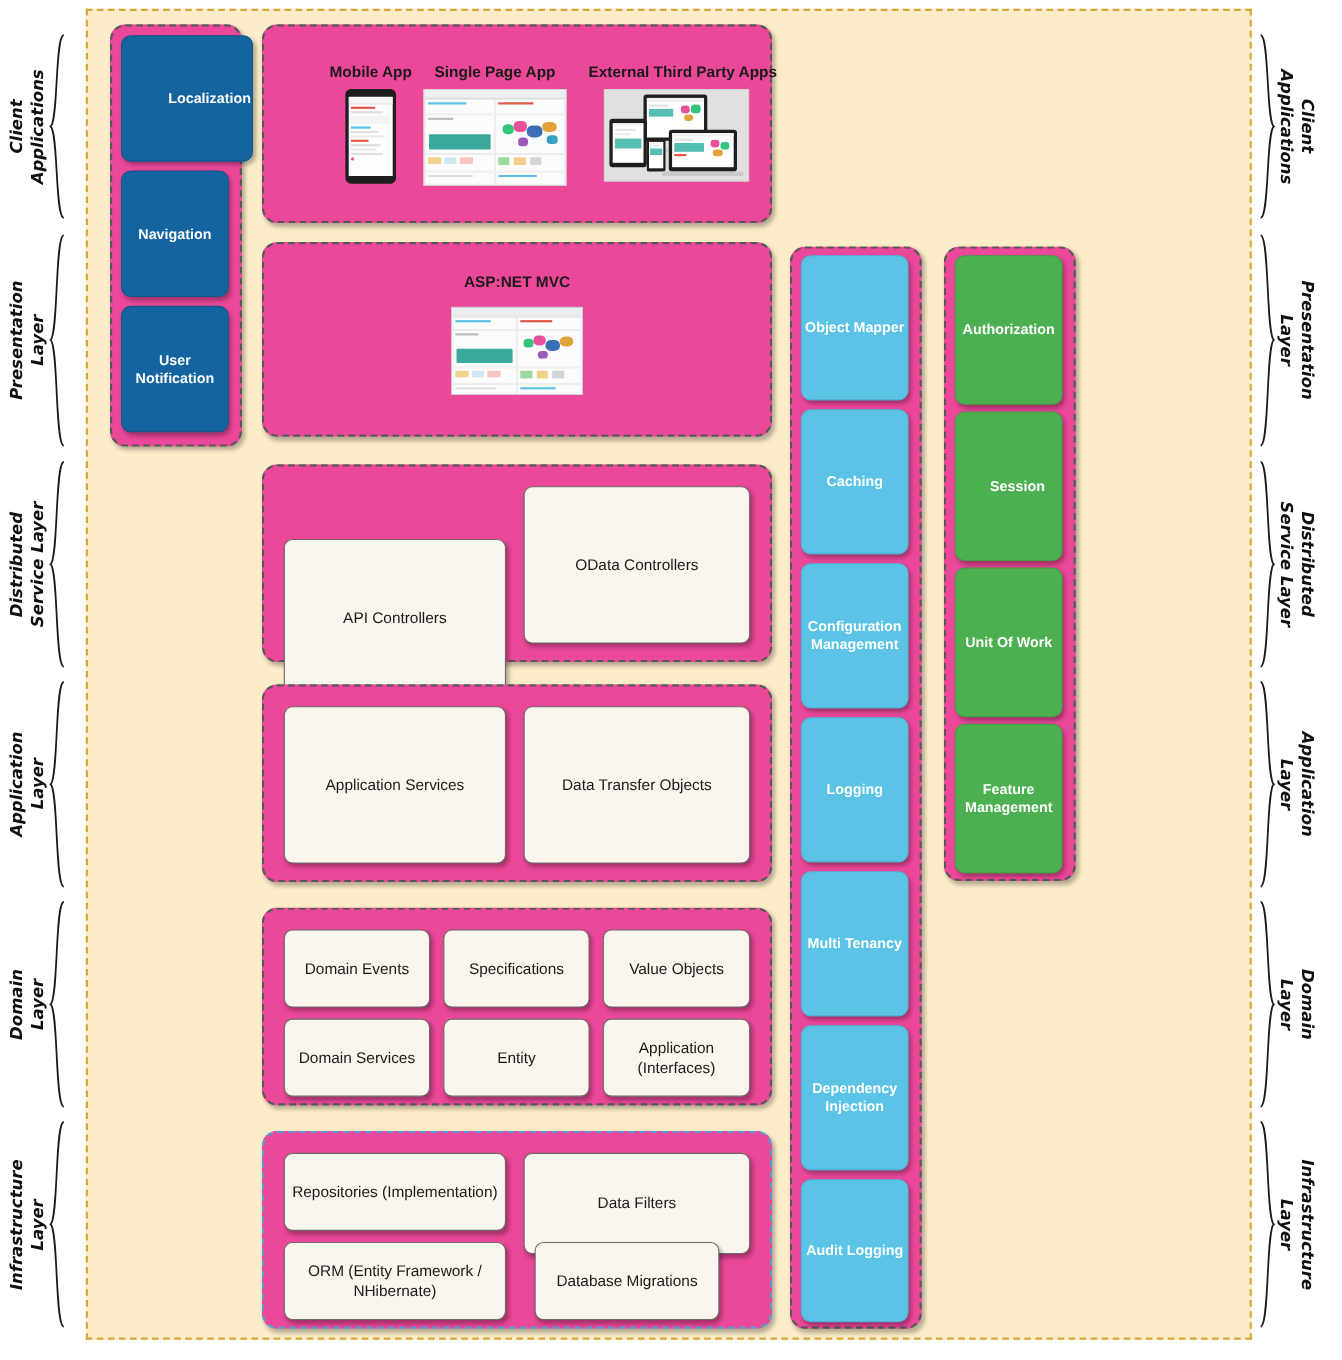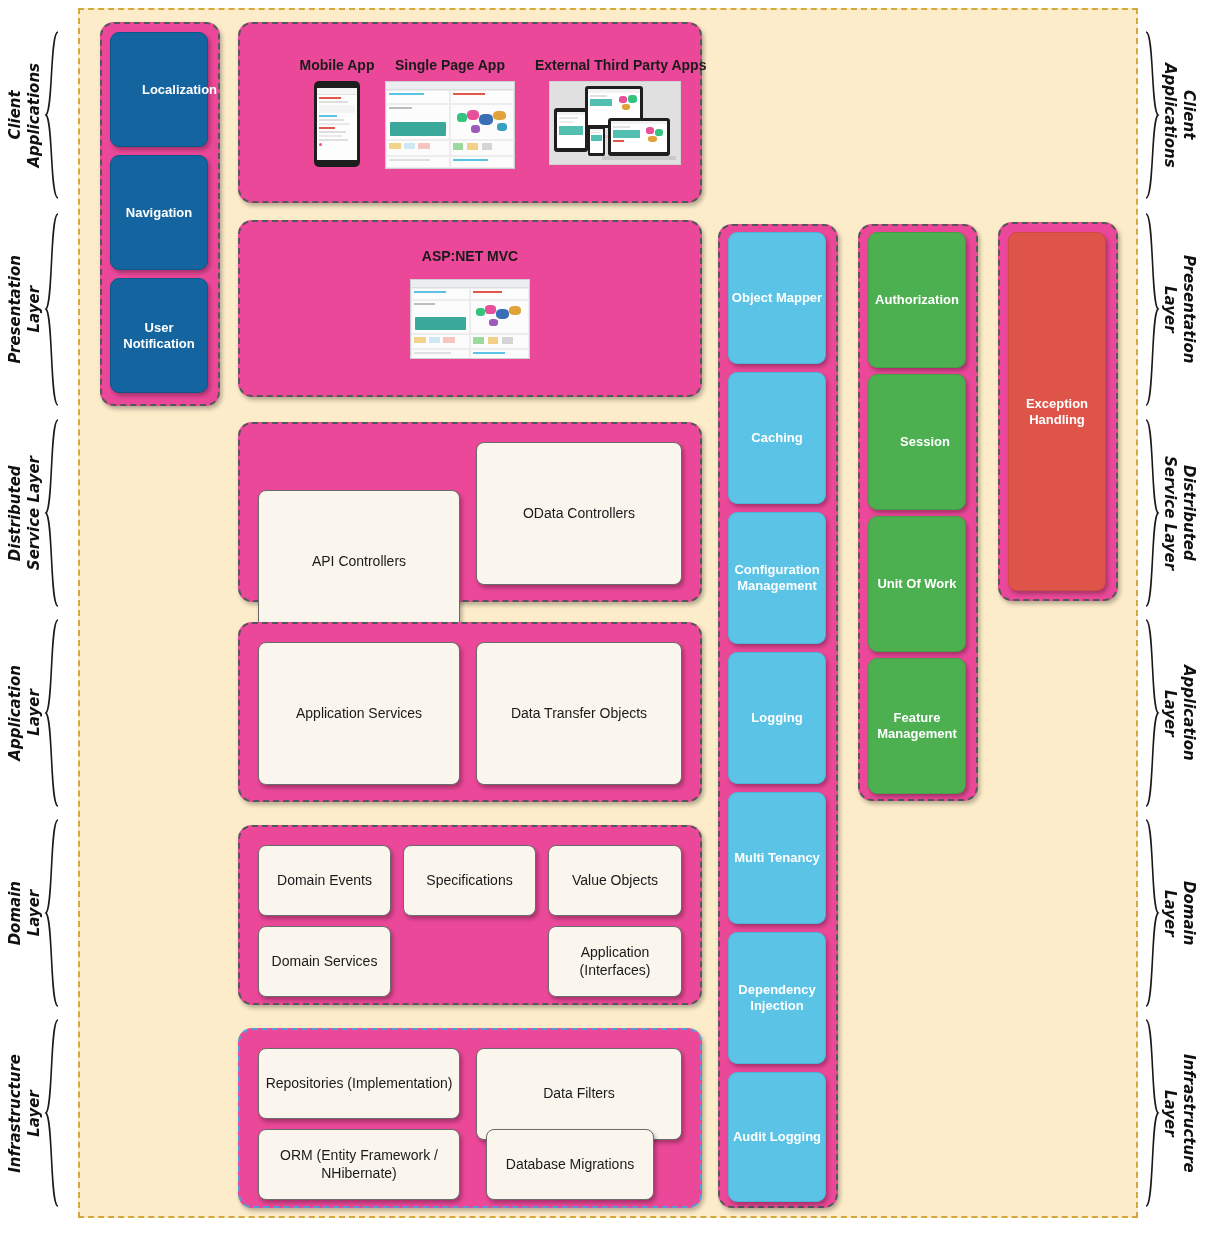--- a/index.html
+++ b/index.html
@@ -328,21 +328,21 @@
     <div class="brace">
       <svg width="16" height="190" viewBox="0 0 16 190">
         <path d="M2 2 C10 2 7 90 14 95 C7 100 10 188 2 188" fill="none" stroke="#1a1a1a" stroke-width="1.6"></path>
       </svg>
     </div>
     <div class="brace-label right">Infrastructure
 Layer</div>
   </div>
 
   <div class="group" style="left:100px; top:22px; width:120px; height:384px;">
-    <div class="card card-blue" style="left:8px; top:8px; width:98px; height:115px;padding-left:41px;">
+    <div class="card card-blue" style="left:8px; top:8px; width:120px; height:115px;padding-left:41px;">
       <span class="layer-title-text">Localization</span>
     </div>
     <div class="card card-blue" style="left:8px; top:131px; width:98px; height:115px;">
       <span class="layer-title-text">Navigation</span>
     </div>
     <div class="card card-blue" style="left:8px; top:254px; width:98px; height:115px;">
       <span class="layer-title-text">User
 Notification</span>
     </div>
   </div>
@@ -558,20 +558,23 @@
     </div>
     <div class="card card-cream" style="left:163px; top:18px; width:133px; height:71px;">
       <span class="layer-title-text">Specifications</span>
     </div>
     <div class="card card-cream" style="left:308px; top:18px; width:134px; height:71px;">
       <span class="layer-title-text">Value Objects</span>
     </div>
     <div class="card card-cream" style="left:18px; top:99px; width:133px; height:71px;">
       <span class="layer-title-text">Domain Services</span>
     </div>
+    <div class="card card-cream" style="left:163px; top:99px; width:133px; height:71px;">
+      <span class="layer-title-text">Entity</span>
+    </div>
     <div class="card card-cream" style="left:308px; top:99px; width:134px; height:71px;">
       <span class="layer-title-text">Application
 (Interfaces)</span>
     </div>
   </div>
 
   <div class="group blue-dash" style="left:238px; top:1028px; width:464px; height:180px;">
     <div class="card card-cream" style="left:18px; top:18px; width:202px; height:71px;">
       <span class="layer-title-text">Repositories (Implementation)</span>
     </div>
@@ -622,20 +625,14 @@
     </div>
     <div class="card card-green" style="left:8px; top:290px; width:98px; height:136px;">
       <span class="layer-title-text">Unit Of Work</span>
     </div>
     <div class="card card-green" style="left:8px; top:432px; width:98px; height:136px;">
       <span class="layer-title-text">Feature
 Management</span>
     </div>
   </div>
 
-  <div class="group" style="left:998px; top:222px; width:120px; height:379px;">
-    <div class="card card-red" style="left:8px; top:8px; width:98px; height:359px;">
-      <span class="layer-title-text">Exception
-Handling</span>
-    </div>
-  </div>
 
 </div>
 
 </body></html>

